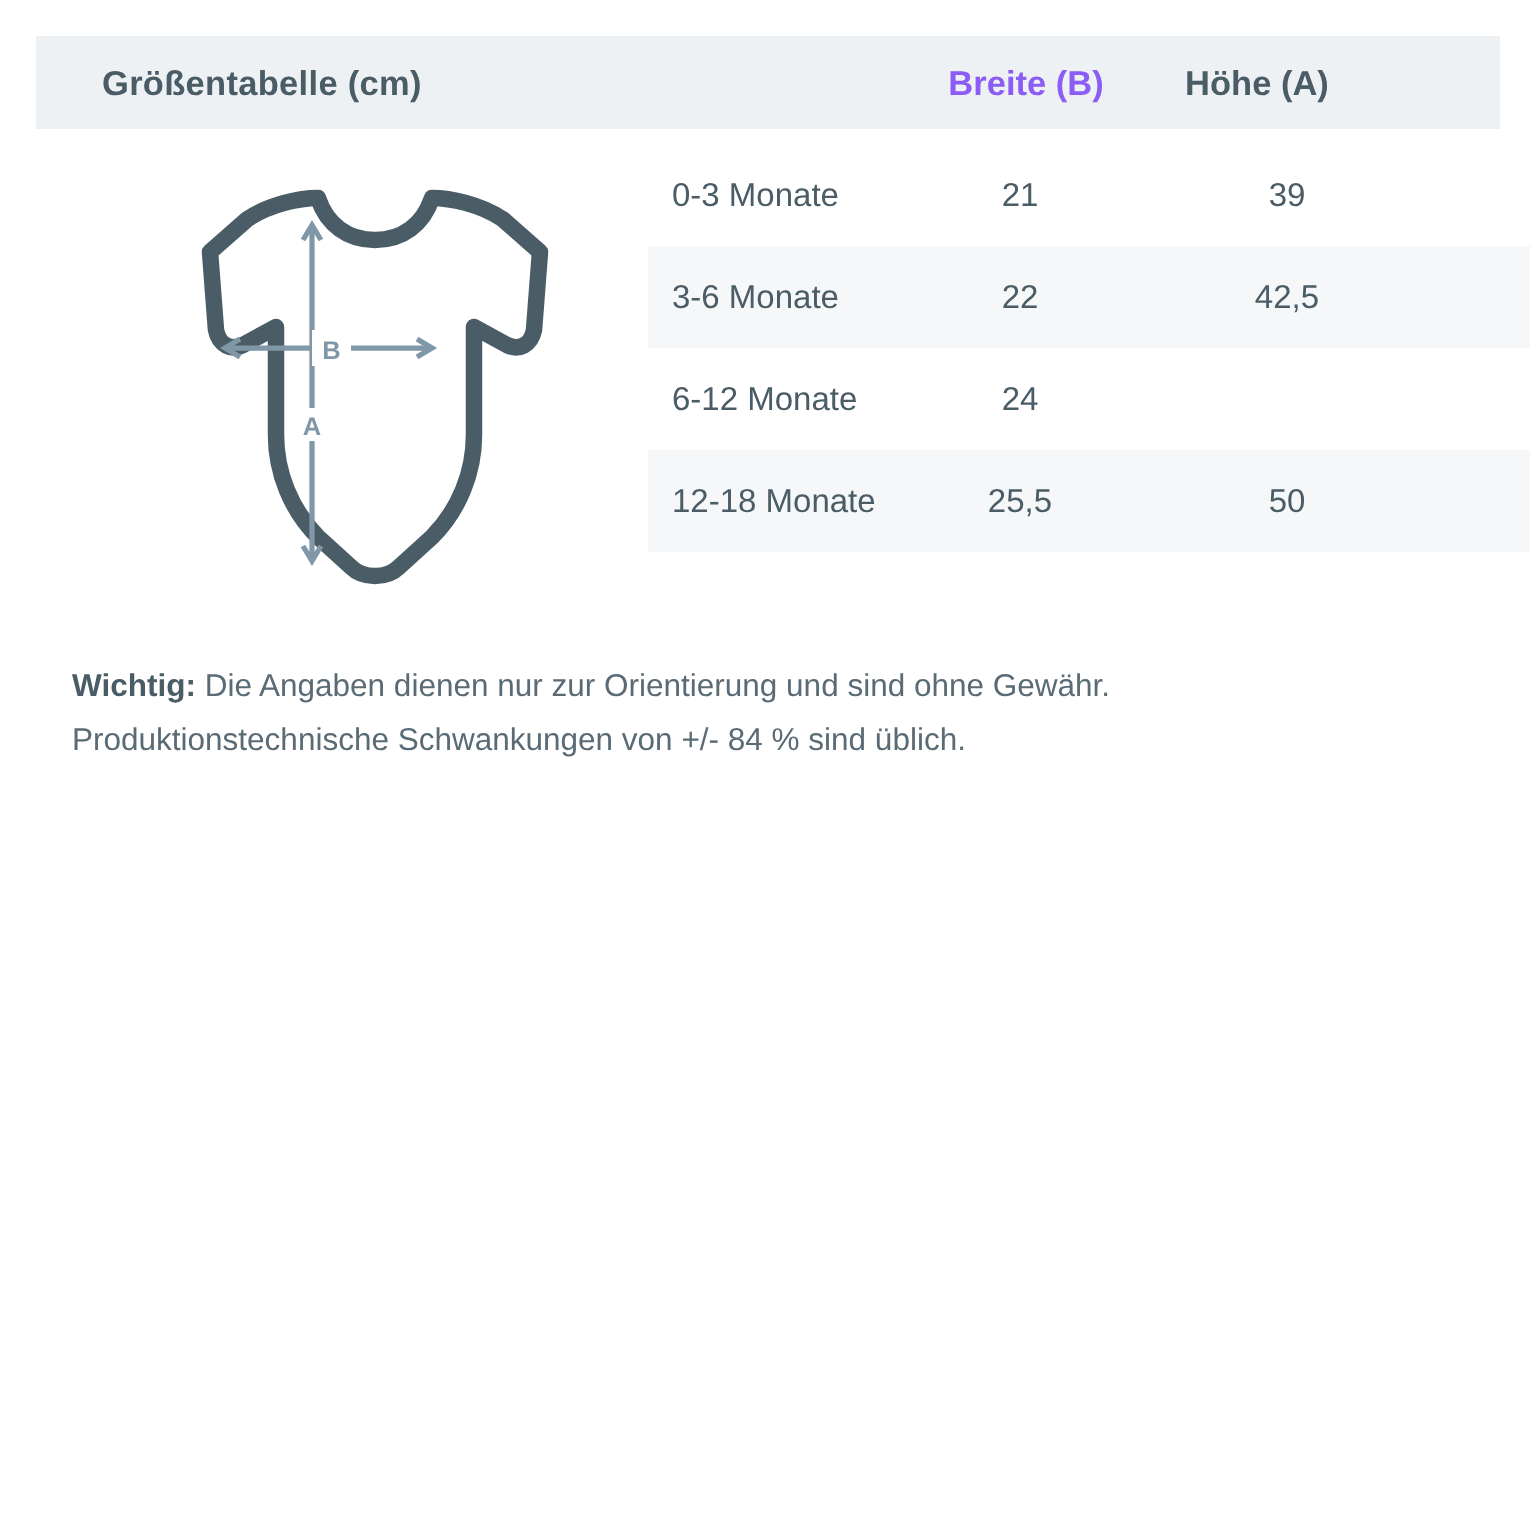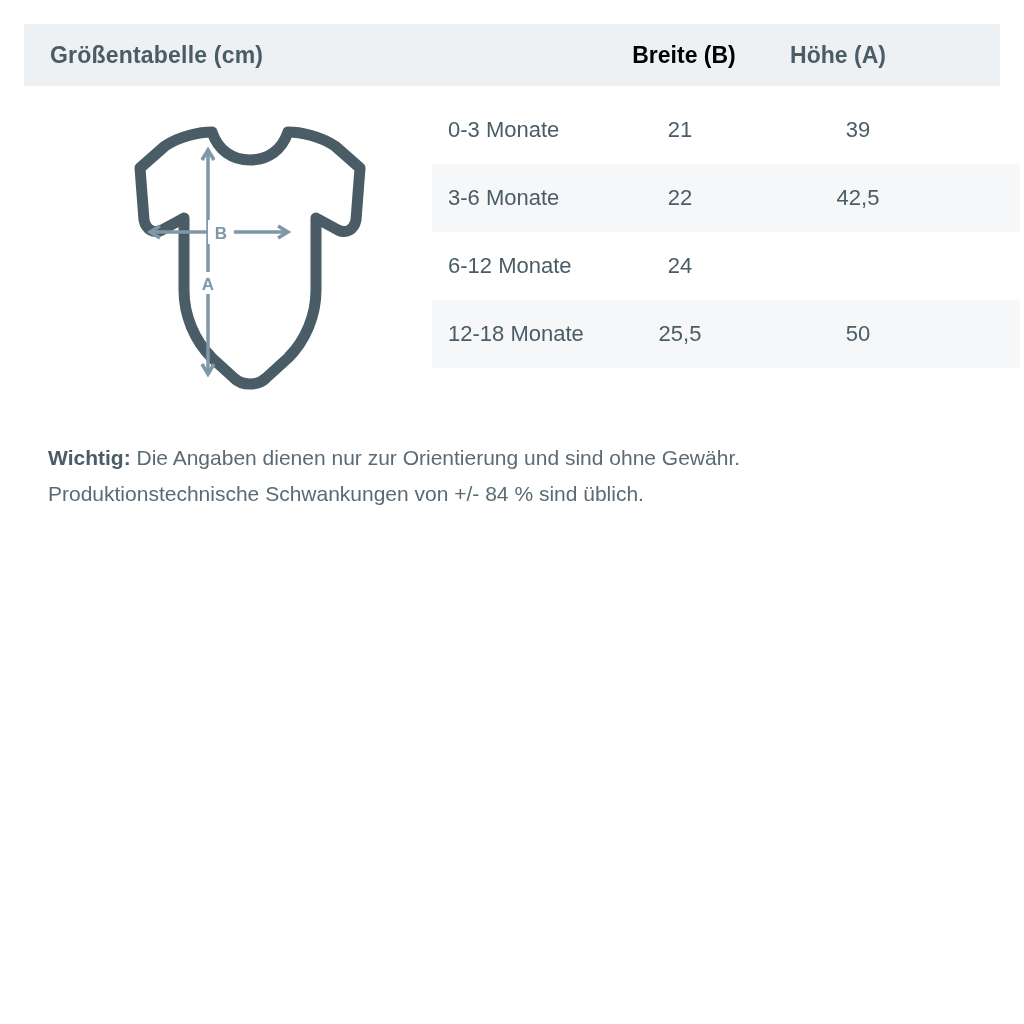--- a/index.html
+++ b/index.html
@@ -31,34 +31,34 @@
     left: 24px;
     top: 24px;
     width: 976px;
     height: 62px;
     background: #eef1f3;
     display: flex;
     align-items: center;
   }
   .header-title {
     position: absolute;
-    left: 26px;
+    left: 44px;
     font-size: 23px;
     font-weight: bold;
     color: #4a5c66;
     letter-spacing: 0.2px;
   }
   .header-col-b {
     position: absolute;
     left: 570px;
     width: 180px;
     text-align: center;
     font-size: 23px;
     font-weight: bold;
-    color: #000000;
+    color: #8b5cf6;
   }
   .header-col-a {
     position: absolute;
     left: 724px;
     width: 180px;
     text-align: center;
     font-size: 23px;
     font-weight: bold;
     color: #4a5c66;
   }

